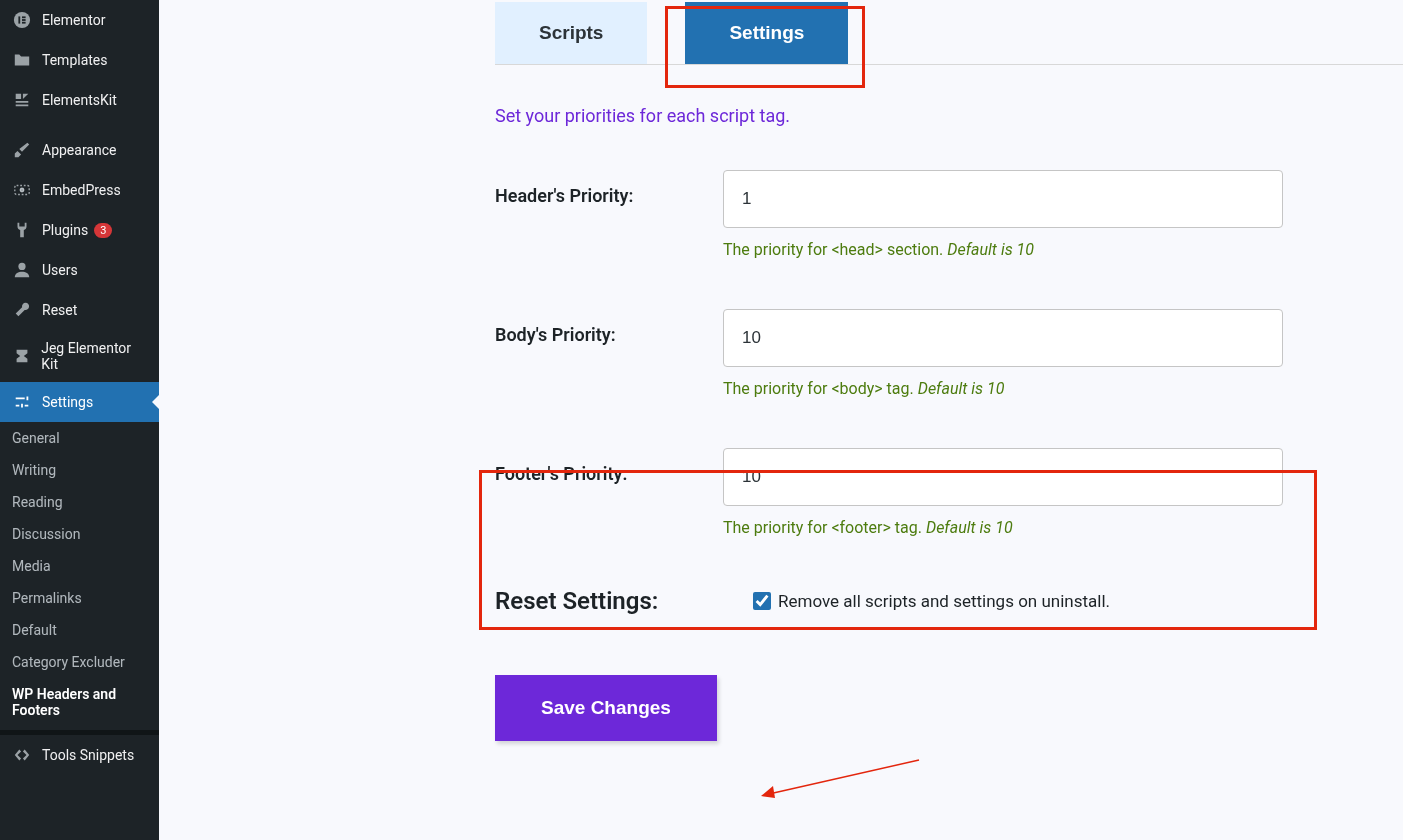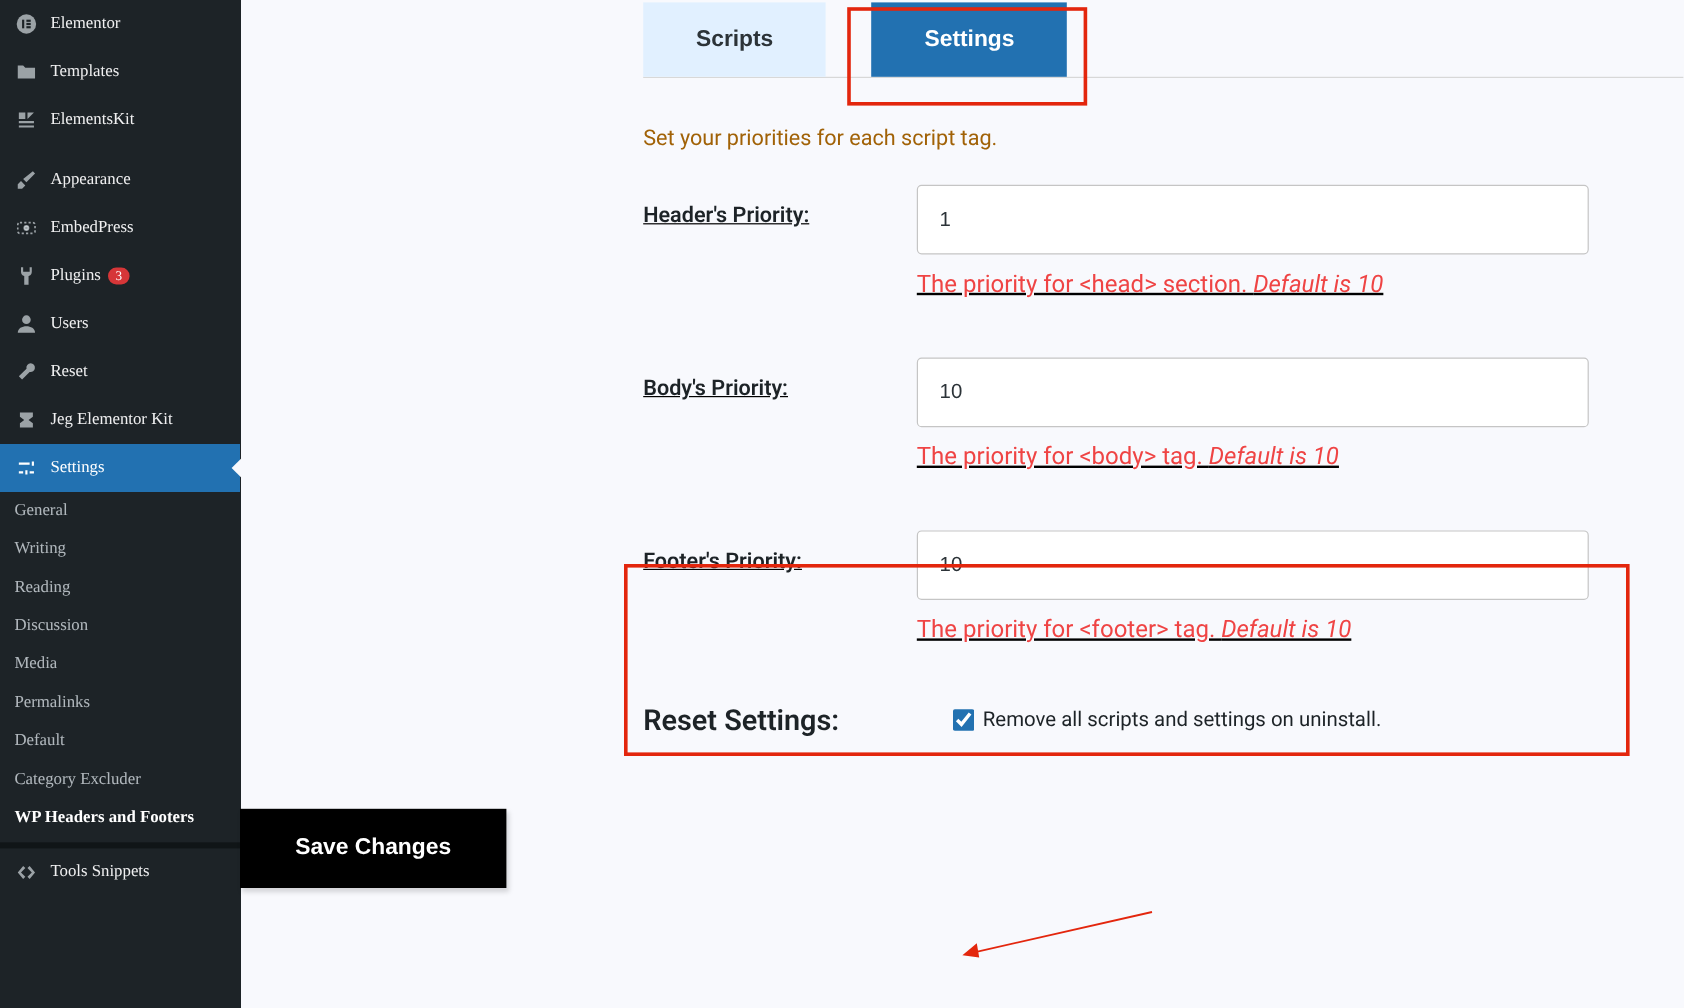--- a/index.html
+++ b/index.html
@@ -5,26 +5,25 @@
 * { margin: 0; padding: 0; box-sizing: border-box; }
 body {
   font-family: -apple-system, BlinkMacSystemFont, "Segoe UI", Roboto, sans-serif;
   background: #f8f9fd;
   display: flex;
   width: 1403px;
   height: 840px;
   overflow: hidden;
 }
 .sidebar {
-  width: 200px;
+  width: 159px;
   background: #1d2327;
   color: #f0f0f1;
   flex-shrink: 0;
   overflow-y: auto;
-  font-family: Liberation Serif, serif;
 }
 .menu-item {
   display: flex;
   align-items: center;
   padding: 10px 12px;
   font-size: 14px;
   color: #f0f0f1;
   cursor: pointer;
   min-height: 36px;
 }
@@ -106,29 +105,28 @@
   border: 3px solid #e3260d;
   top: 470px;
   left: 320px;
   width: 838px;
   height: 160px;
   pointer-events: none;
 }
 .intro {
   margin-left: 336px;
   font-size: 18px;
-  color: #a16207;
-  margin-bottom: 28px;
+  color: #6d28d9;
+  margin-bottom: 44px;
 }
 .form-row {
   display: flex;
   margin-left: 336px;
   margin-bottom: 50px;
   align-items: flex-start;
-  text-decoration: underline;
 }
 .form-row .label {
   width: 228px;
   font-size: 18px;
   font-weight: 600;
   color: #1d2327;
   padding-top: 15px;
 }
 .form-row .field { flex: 1; max-width: 560px; }
 .form-row input[type="text"] {
@@ -136,22 +134,22 @@
   height: 58px;
   padding: 0 18px;
   font-size: 17px;
   border: 1px solid #c5c5c5;
   border-radius: 4px;
   color: #2c3338;
   background: #fff;
 }
 .description {
   margin-top: 12px;
-  font-size: 20px;
-  color: #ef4444;
+  font-size: 16px;
+  color: #4d7c0f;
 }
 .description em { font-style: italic; }
 .reset-row {
   display: flex;
   margin-left: 336px;
   margin-bottom: 60px;
   align-items: center;
 }
 .reset-row .label {
   width: 228px;
@@ -166,21 +164,22 @@
   color: #1d2327;
   margin-left: 30px;
 }
 .reset-row input[type="checkbox"] {
   width: 18px;
   height: 18px;
   margin-right: 7px;
   accent-color: #2271b1;
 }
 .save-btn {
-  background: #000000;
+  margin-left: 336px;
+  background: #6d28d9;
   color: #fff;
   border: none;
   padding: 22px 46px;
   font-size: 19px;
   font-weight: 600;
   cursor: pointer;
   box-shadow: 2px 3px 4px rgba(0,0,0,.15);
 }
 .arrow {
   position: absolute;

